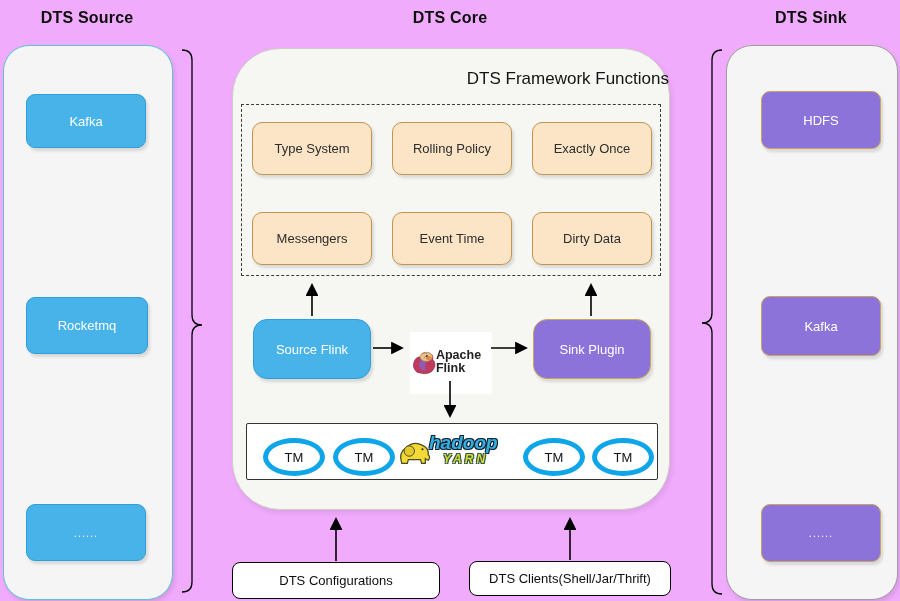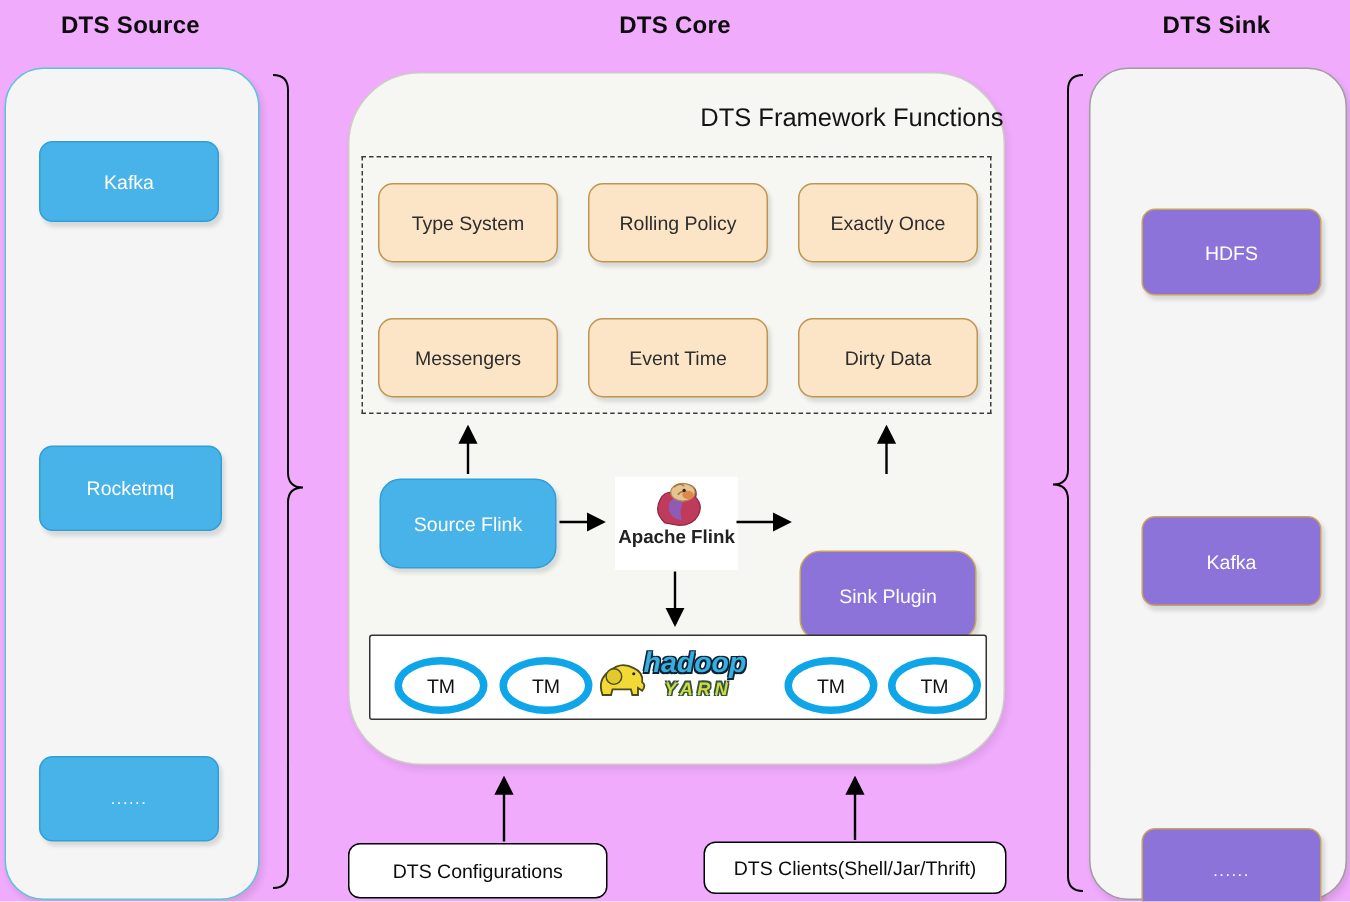--- a/index.html
+++ b/index.html
@@ -33,21 +33,21 @@
   .dashed-box{
     position:absolute;left:8px;top:55px;width:420px;height:172px;
     border:1.5px dashed #3c3c3c;box-sizing:border-box;
   }
   .node{
     position:absolute;display:flex;align-items:center;justify-content:center;
     font-size:13px;text-align:center;box-sizing:border-box;
     box-shadow:2px 3px 3px rgba(0,0,0,.12);
   }
   .blue{background:var(--source-item-fill,#47b3e9);border:1px solid var(--source-item-border,#2f9fd8);color:#fff;border-radius:9px;}
-  .purple{background:var(--sink-item-fill,#8b73d9);border:1px solid var(--sink-item-border,#c9a45a);color:#fff;border-radius:9px;margin-top:48px;}
+  .purple{background:var(--sink-item-fill,#8b73d9);border:1px solid var(--sink-item-border,#c9a45a);color:#fff;border-radius:9px;}
   .orange{background:var(--function-fill,#fbe5c6);border:1px solid var(--function-border,#c0954f);color:#2d2d2d;border-radius:10px;}
   .dots{font-size:11px;letter-spacing:1px;}
 
   
   .n-kafka{left:22px;top:48px;width:120px;height:54px;}
   .n-rocketmq{left:22px;top:251px;width:122px;height:57px;}
   .n-srcdots{left:22px;top:458px;width:120px;height:57px;}
   
   .n-hdfs{left:34px;top:45px;width:120px;height:58px;}
   .n-hive{left:34px;top:250px;width:120px;height:60px;}
@@ -58,22 +58,22 @@
   .f2{left:150px;top:17px;width:120px;height:53px;}
   .f3{left:290px;top:17px;width:120px;height:53px;}
   .f4{left:10px;top:107px;width:120px;height:53px;}
   .f5{left:150px;top:107px;width:120px;height:53px;}
   .f6{left:290px;top:107px;width:120px;height:53px;}
 
   
   .source-plugin{left:20px;top:270px;width:118px;height:60px;border-radius:14px;}
   .sink-plugin{left:300px;top:270px;width:118px;height:60px;border-radius:14px;}
   .flink-box{
-    position:absolute;left:177px;top:269px;width:82px;height:62px;background:#fff;
-    display:flex;flex-direction:column;align-items:center;justify-content:flex-start;
+    position:absolute;left:177px;top:283px;width:82px;height:62px;background:#fff;
+    display:flex;flex-direction:row;align-items:center;justify-content:center;
     padding-bottom:3px;box-sizing:border-box;
   }
   .flink-label{font-size:12.5px;font-weight:700;color:#222;line-height:1;}
 
   .yarn-box{
     position:absolute;left:13px;top:374px;width:412px;height:57px;
     background:#fff;border:1px solid #333;box-sizing:border-box;border-radius:2px;
   }
   .tm{
     position:absolute;top:14px;width:52px;height:28px;background:#fff;
@@ -92,21 +92,21 @@
     position:absolute;left:46px;top:22px;font-size:12px;font-weight:800;font-style:italic;
     color:var(--yarn-yellow,#d4dc3c);letter-spacing:3px;line-height:1;
     text-shadow:-1px -1px 0 #354,1px -1px 0 #354,-1px 1px 0 #354,1px 1px 0 #354;
   }
 
   .bottom-box{
     position:absolute;background:#fff;border:1px solid #000;border-radius:8px;
     display:flex;align-items:center;justify-content:center;font-size:13px;color:#0d0d0d;
     box-sizing:border-box;
   }
-  .config-box{left:232px;top:562px;width:173px;height:37px;}
+  .config-box{left:232px;top:562px;width:208px;height:37px;}
   .clients-box{left:469px;top:561px;width:202px;height:35px;}
 
   .overlay{position:absolute;left:0;top:0;width:900px;height:601px;pointer-events:none;}
 </style>
 </head>
 <body>
 
 <div class="canvas">
 
   <div class="col-title t-source">DTS Source</div>

